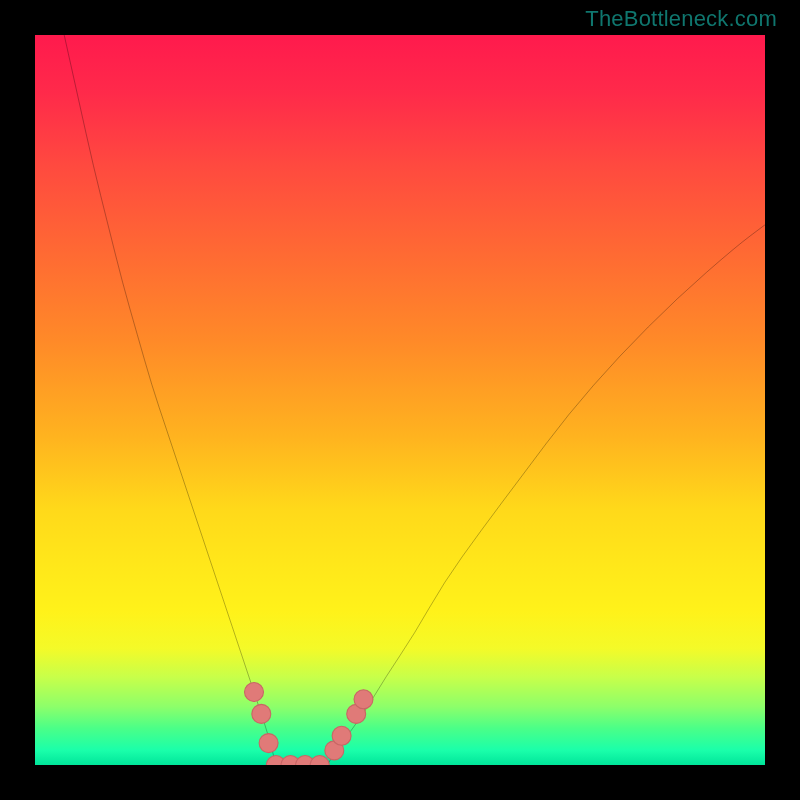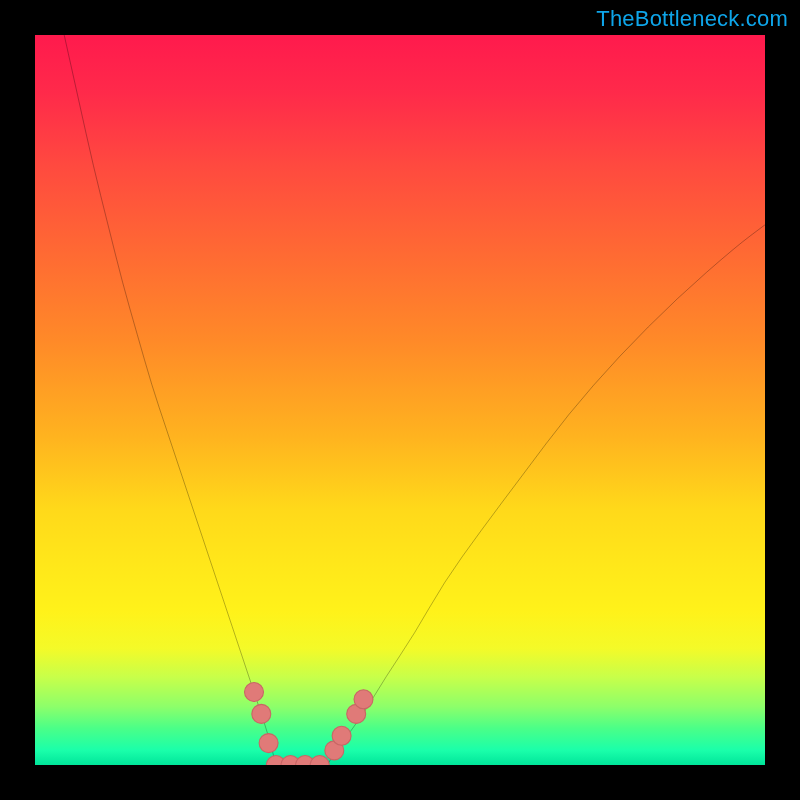--- a/index.html
+++ b/index.html
@@ -38,22 +38,22 @@
       #c7ff4a 88%,
       #8dff6a 92%,
       #4aff88 95%,
       #1affaa 98%,
       #00e59a 100%
     );
   }
   .watermark {
     position: absolute;
     top: 6px;
-    right: 12px;
-    color: #0ea5e9;
+    right: 23px;
+    color: #0f766e;
     font-size: 22px;
     font-weight: 500;
     letter-spacing: 0.2px;
     z-index: 10;
   }
   svg.curve {
     position: absolute;
     left: 0;
     top: 0;
     width: 730px;

